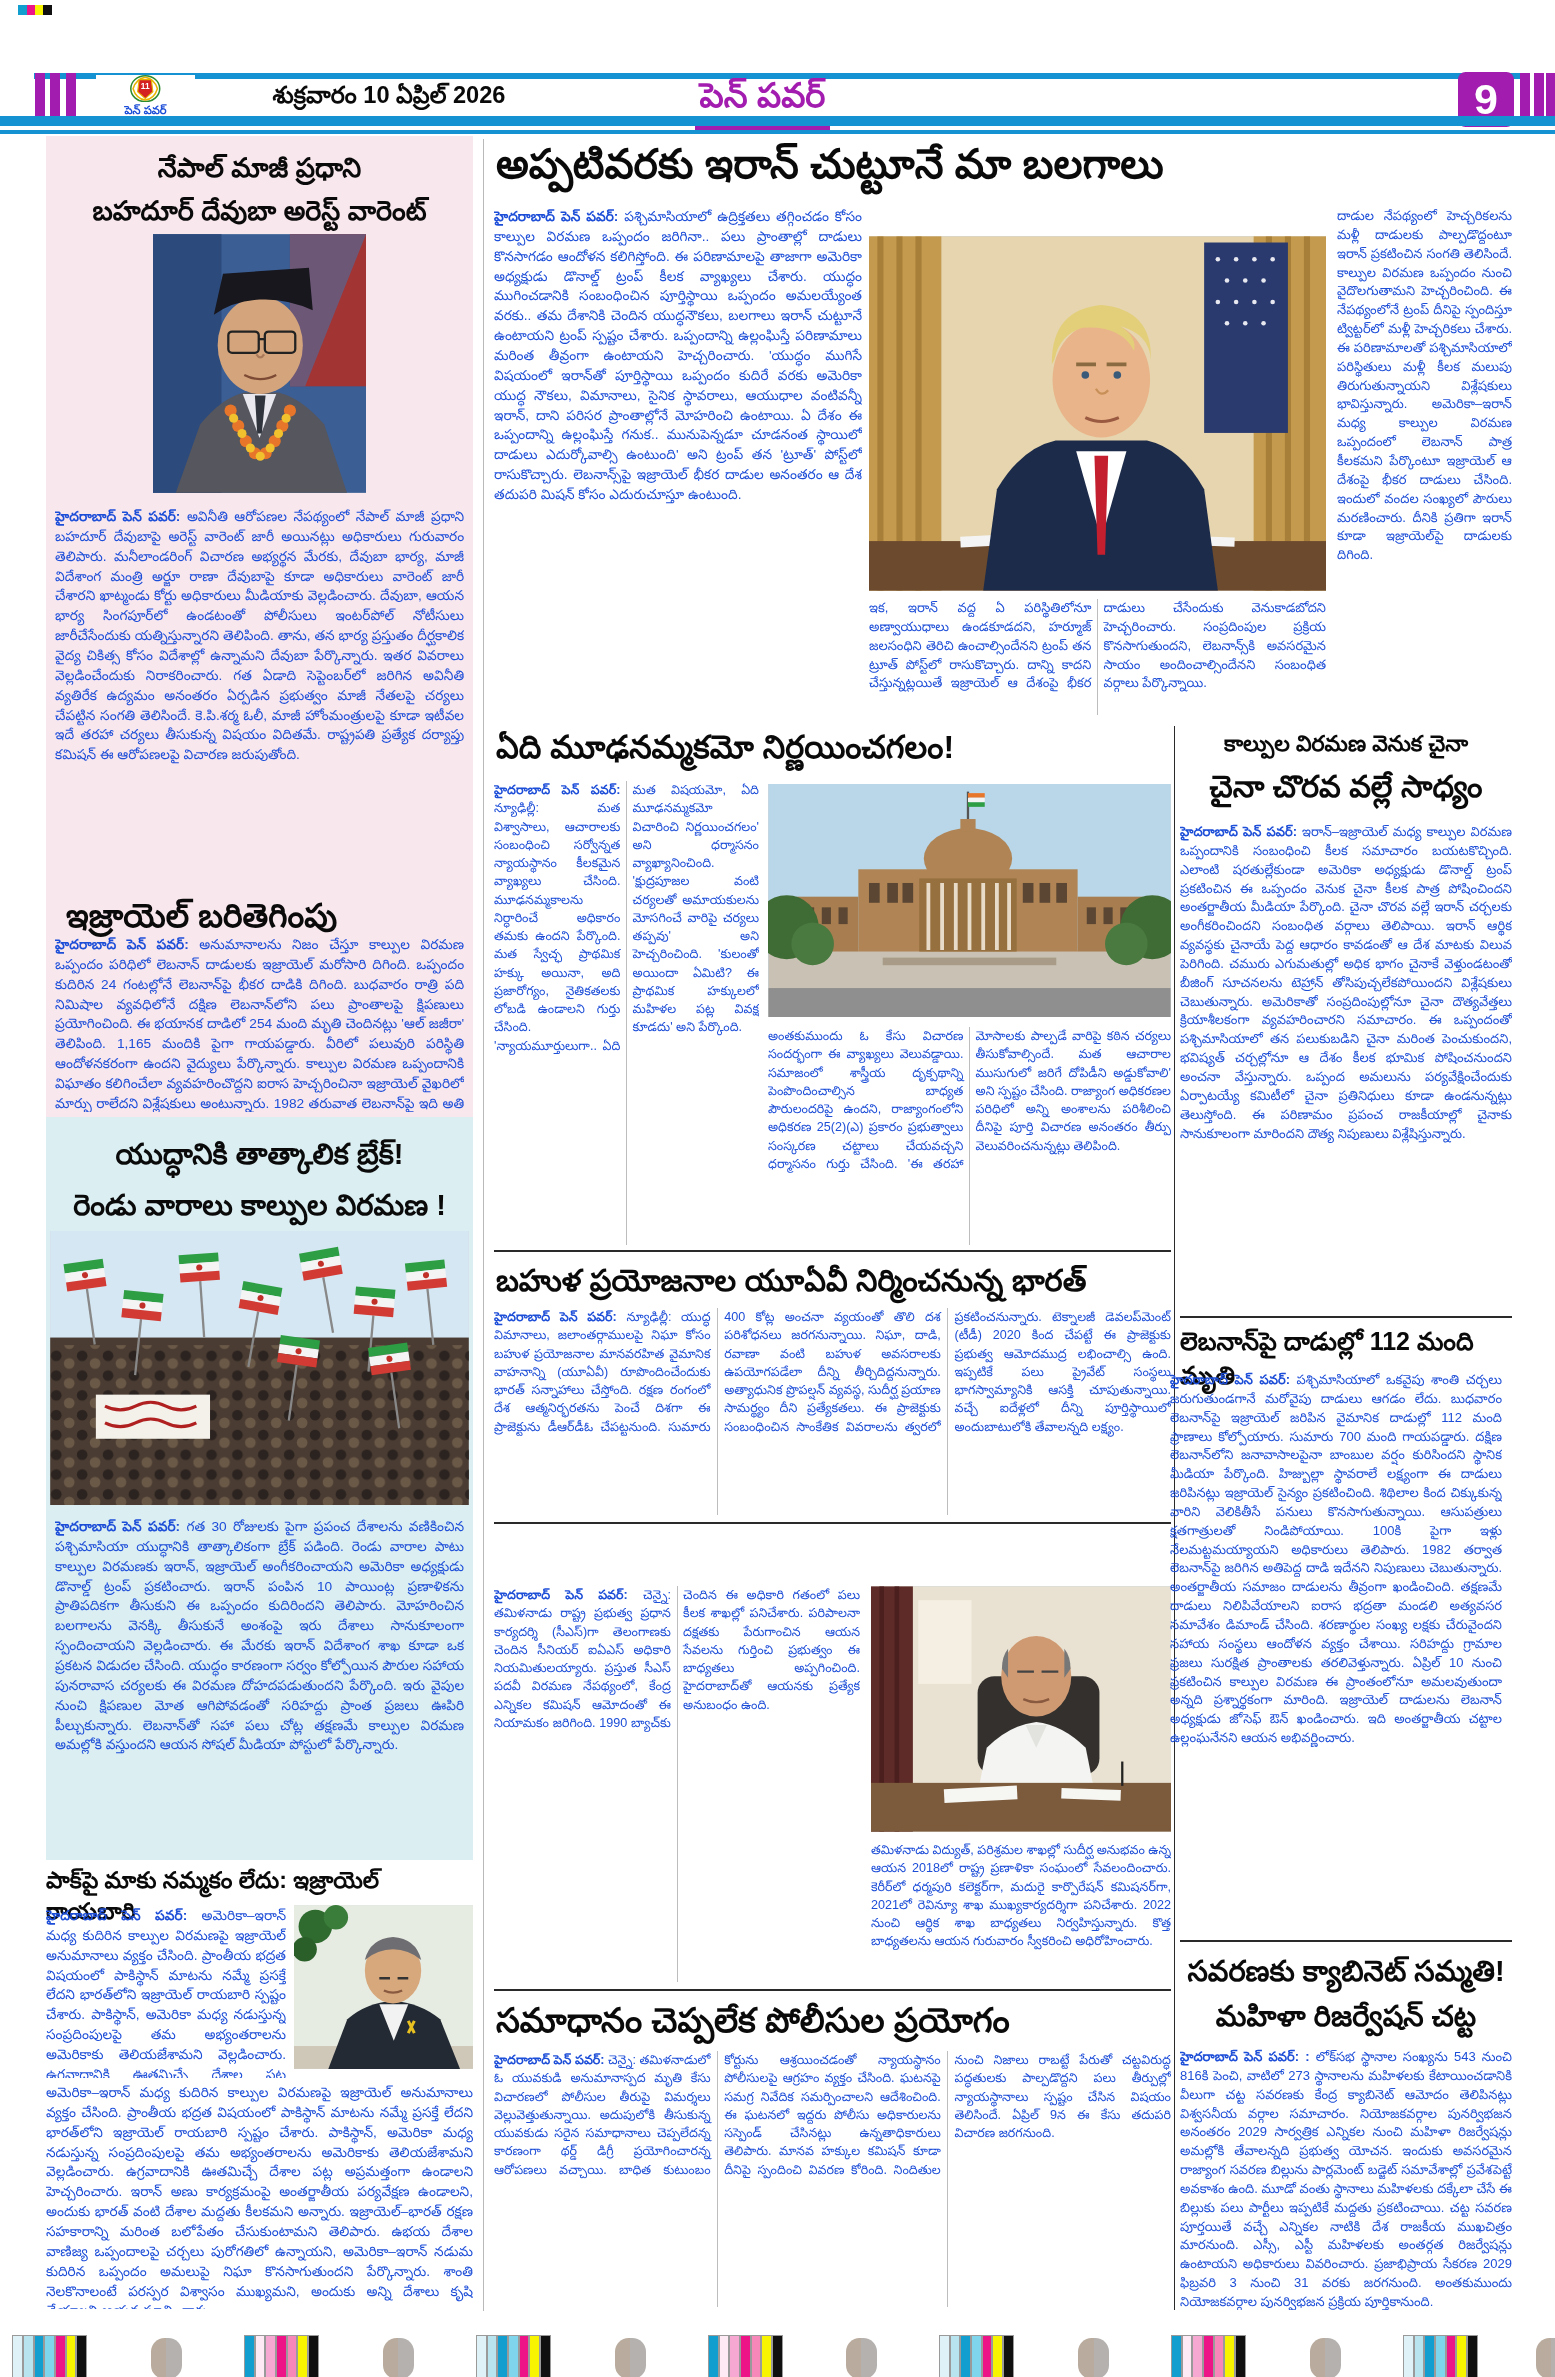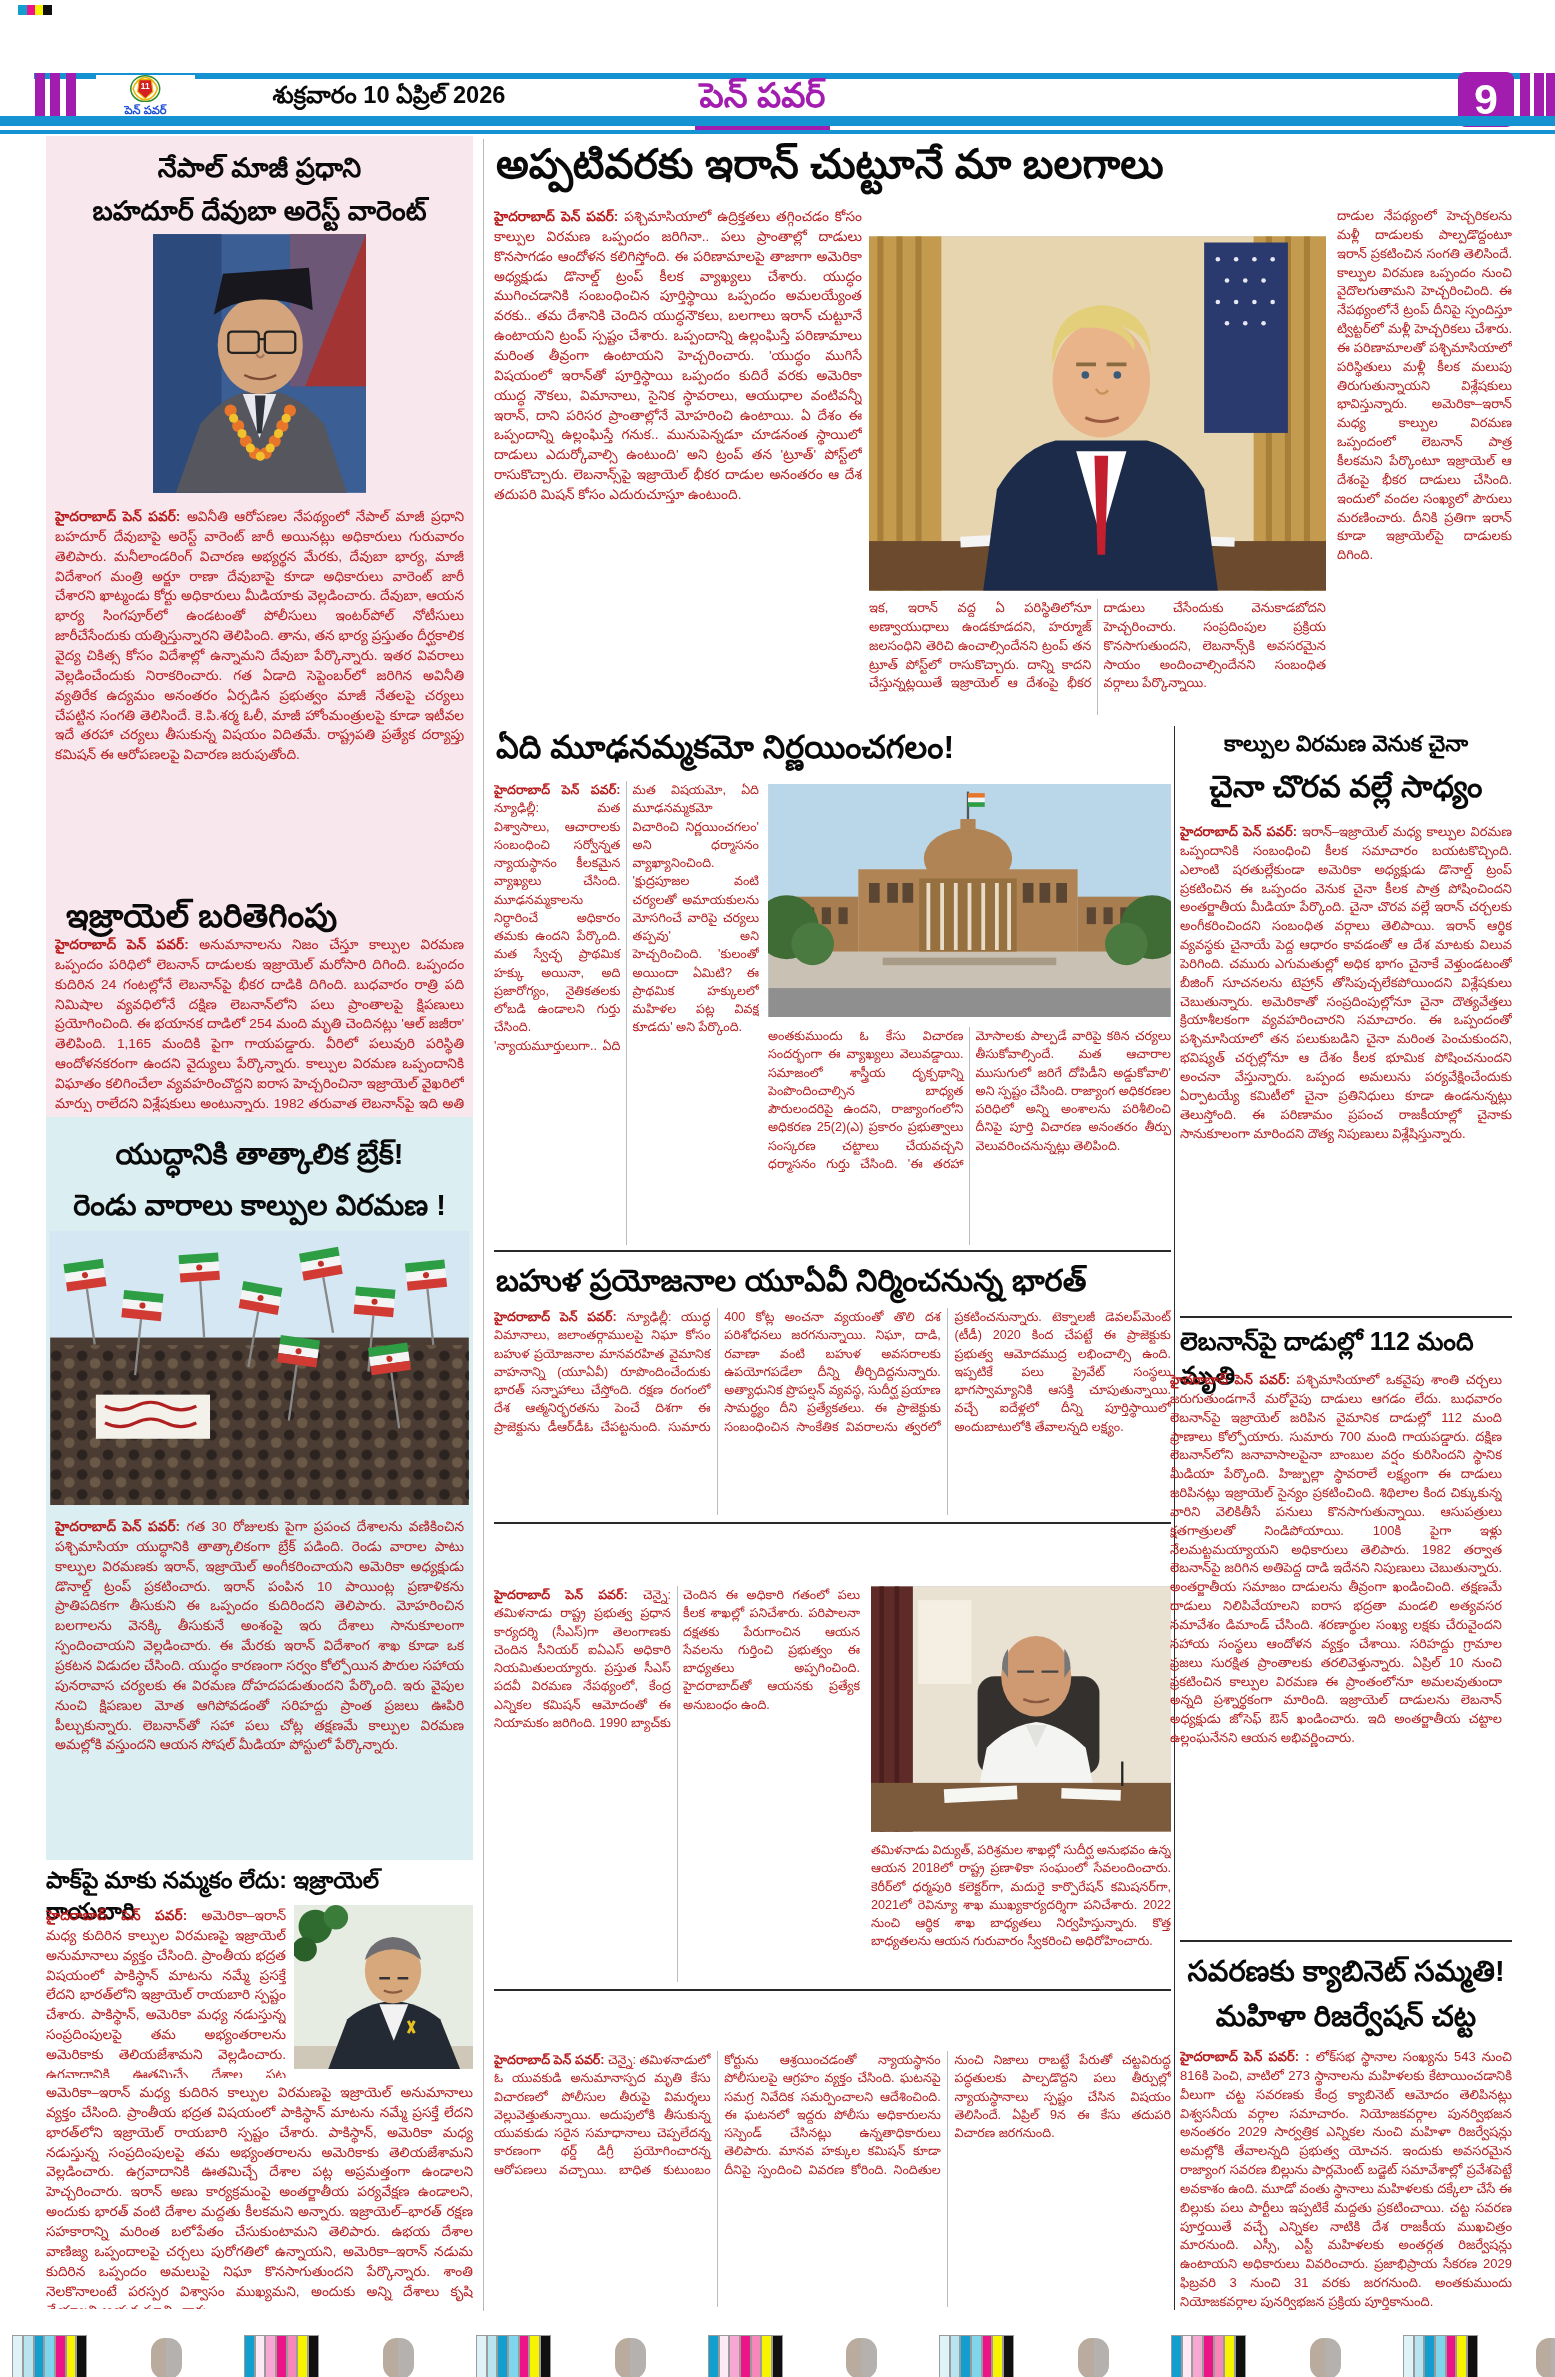--- a/index.html
+++ b/index.html
@@ -21,21 +21,21 @@
 
   
   .pink-panel{position:absolute;left:46px;top:136px;width:427px;height:981px;background:#f9e7ee;overflow:hidden;}
   .blue-panel{position:absolute;left:46px;top:1117px;width:427px;height:743px;background:#dbeef2;overflow:hidden;}
   .vrule{position:absolute;width:0.8px;background:#b9b9b9;}
   .hrule{position:absolute;height:1.5px;background:#2a2a2a;}
 
   
   .hl{font-weight:bold;color:#0a0a0a;line-height:1.35;}
   .center{text-align:center;}
-  .body-txt{font-size:13.7px;line-height:1.45;text-align:justify;color:#b91c1c;overflow:hidden;}
+  .body-txt{font-size:13.7px;line-height:1.45;text-align:justify;color:#1d4ed8;overflow:hidden;}
   .body-txt .dl{font-weight:bold;}
   .body-txt .dl::after{content:" ";}
   .cols2{column-count:2;column-gap:12.2px;column-rule:0.8px solid #bdbdbd;}
   .cols3{column-count:3;column-gap:13.7px;column-rule:0.8px solid #bdbdbd;}
   p{margin:0;}
 
   .photo{position:absolute;overflow:hidden;background:#cfd6dc;}
   .photo svg{display:block;}
 
   
@@ -347,20 +347,21 @@
         <rect x="250" y="266" width="78" height="14" fill="#f6f6f2" transform="rotate(2 289 273)"></rect>
         <line x1="330" y1="230" x2="330" y2="262" stroke="#222" stroke-width="3"></line>
       </svg>
     </div>
     <p class="body-txt" style="position:absolute;left:377px;top:255px;width:300px;height:142px;font-size:12.6px;">
       <span>తమిళనాడు విద్యుత్, పరిశ్రమల శాఖల్లో సుదీర్ఘ అనుభవం ఉన్న ఆయన 2018లో రాష్ట్ర ప్రణాళికా సంఘంలో సేవలందించారు. కెరీర్‌లో ధర్మపురి కలెక్టర్‌గా, మదురై కార్పొరేషన్ కమిషనర్‌గా, 2021లో రెవిన్యూ శాఖ ముఖ్యకార్యదర్శిగా పనిచేశారు. 2022 నుంచి ఆర్థిక శాఖ బాధ్యతలు నిర్వహిస్తున్నారు. కొత్త బాధ్యతలను ఆయన గురువారం స్వీకరించి అధిరోహించారు.</span>
     </p>
   </div>
 
   <div class="hrule" style="left:494px;top:1989px;width:677px;"></div>
+  <div class="hl" style="position:absolute;left:496px;top:1998px;width:677px;font-size:34px;">సమాధానం చెప్పలేక పోలీసుల ప్రయోగం</div>
   <p class="body-txt cols3" style="position:absolute;left:494px;top:2051px;width:677px;height:256px;font-size:12.6px;">
     <b class="dl">హైదరాబాద్ పెన్ పవర్:</b><span>చెన్నై: తమిళనాడులో ఓ యువకుడి అనుమానాస్పద మృతి కేసు విచారణలో పోలీసుల తీరుపై విమర్శలు వెల్లువెత్తుతున్నాయి. అదుపులోకి తీసుకున్న యువకుడు సరైన సమాధానాలు చెప్పలేదన్న కారణంగా థర్డ్ డిగ్రీ ప్రయోగించారన్న ఆరోపణలు వచ్చాయి. బాధిత కుటుంబం కోర్టును ఆశ్రయించడంతో న్యాయస్థానం పోలీసులపై ఆగ్రహం వ్యక్తం చేసింది. ఘటనపై సమగ్ర నివేదిక సమర్పించాలని ఆదేశించింది. ఈ ఘటనలో ఇద్దరు పోలీసు అధికారులను సస్పెండ్ చేసినట్లు ఉన్నతాధికారులు తెలిపారు. మానవ హక్కుల కమిషన్ కూడా దీనిపై స్పందించి వివరణ కోరింది. నిందితుల నుంచి నిజాలు రాబట్టే పేరుతో చట్టవిరుద్ధ పద్ధతులకు పాల్పడొద్దని పలు తీర్పుల్లో న్యాయస్థానాలు స్పష్టం చేసిన విషయం తెలిసిందే. ఏప్రిల్ 9న ఈ కేసు తదుపరి విచారణ జరగనుంది.</span>
   </p>
 
   <div class="hl center" style="position:absolute;left:1180px;top:729px;width:332px;font-size:22px;">కాల్పుల విరమణ వెనుక చైనా</div>
   <div class="hl center" style="position:absolute;left:1180px;top:766px;width:332px;font-size:30.5px;">చైనా చొరవ వల్లే సాధ్యం</div>
   <p class="body-txt" style="position:absolute;left:1180px;top:823px;width:332px;height:486px;font-size:13px;">
     <b class="dl">హైదరాబాద్ పెన్ పవర్:</b><span>ఇరాన్–ఇజ్రాయెల్ మధ్య కాల్పుల విరమణ ఒప్పందానికి సంబంధించి కీలక సమాచారం బయటకొచ్చింది. ఎలాంటి షరతుల్లేకుండా అమెరికా అధ్యక్షుడు డొనాల్డ్ ట్రంప్ ప్రకటించిన ఈ ఒప్పందం వెనుక చైనా కీలక పాత్ర పోషించిందని అంతర్జాతీయ మీడియా పేర్కొంది. చైనా చొరవ వల్లే ఇరాన్ చర్చలకు అంగీకరించిందని సంబంధిత వర్గాలు తెలిపాయి. ఇరాన్ ఆర్థిక వ్యవస్థకు చైనాయే పెద్ద ఆధారం కావడంతో ఆ దేశ మాటకు విలువ పెరిగింది. చమురు ఎగుమతుల్లో అధిక భాగం చైనాకే వెళ్తుండటంతో బీజింగ్ సూచనలను టెహ్రాన్ తోసిపుచ్చలేకపోయిందని విశ్లేషకులు చెబుతున్నారు. అమెరికాతో సంప్రదింపుల్లోనూ చైనా దౌత్యవేత్తలు క్రియాశీలకంగా వ్యవహరించారని సమాచారం. ఈ ఒప్పందంతో పశ్చిమాసియాలో తన పలుకుబడిని చైనా మరింత పెంచుకుందని, భవిష్యత్ చర్చల్లోనూ ఆ దేశం కీలక భూమిక పోషించనుందని అంచనా వేస్తున్నారు. ఒప్పంద అమలును పర్యవేక్షించేందుకు ఏర్పాటయ్యే కమిటీలో చైనా ప్రతినిధులు కూడా ఉండనున్నట్లు తెలుస్తోంది. ఈ పరిణామం ప్రపంచ రాజకీయాల్లో చైనాకు సానుకూలంగా మారిందని దౌత్య నిపుణులు విశ్లేషిస్తున్నారు.</span>
   </p>
 

